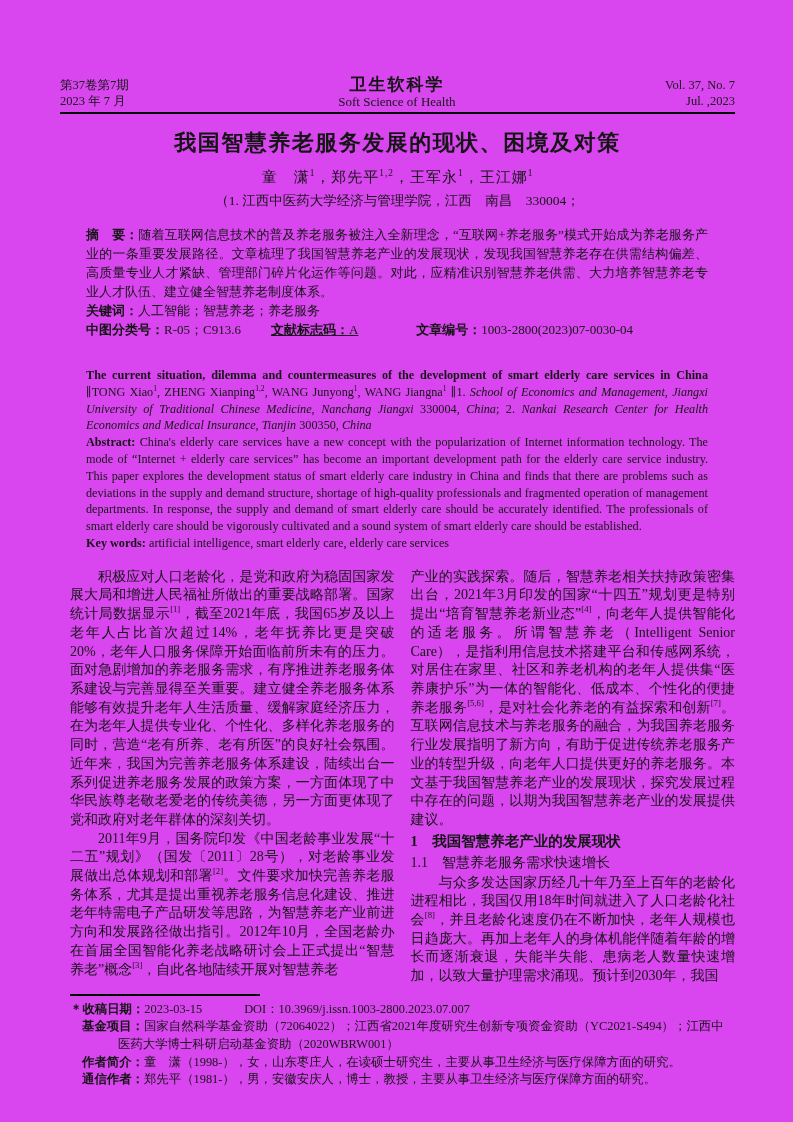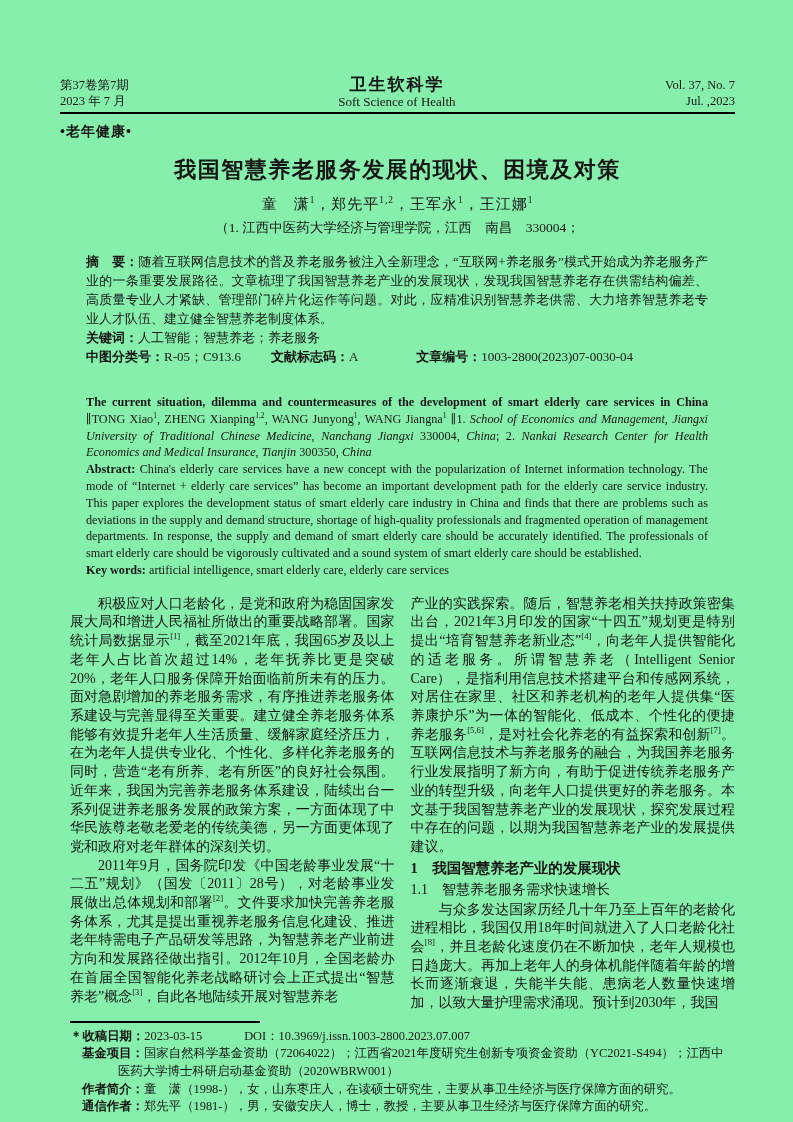--- a/index.html
+++ b/index.html
@@ -1,19 +1,19 @@
 <!DOCTYPE html>
 <html><head>
 <meta charset="utf-8">
 <style>
   * { margin: 0; padding: 0; box-sizing: border-box; }
   html, body { background: #ffffff; }
   body { font-family: "Liberation Serif", "DejaVu Serif", serif; color: #151515; }
   .page {
-    width: 793px; height: 1122px; background: #86efac; overflow: hidden;
+    width: 793px; height: 1122px; background: #d946ef; overflow: hidden;
     padding: 76px 58px 16px 60px; position: relative;
   }
   
   .hdr { display: flex; justify-content: space-between; align-items: flex-end;
          border-bottom: 2px solid #000; padding-bottom: 3px; }
   .hdr-left, .hdr-right { font-size: 12.5px; line-height: 15.5px; }
   .hdr-left { text-align: left; }
   .hdr-right { text-align: right; }
   .hdr-center { text-align: center; }
   .jcn { font-size: 17px; font-weight: bold; letter-spacing: 2px; line-height: 18px; font-family: Liberation Serif, serif; }
@@ -22,21 +22,21 @@
   .section-label { margin-top: 9px; font-size: 14px; font-weight: bold; letter-spacing: 1px; }
   
   .title { margin-top: 14px; text-align: center; font-size: 22px; font-weight: bold; letter-spacing: 1.5px; }
   .authors { margin-top: 10px; text-align: center; font-size: 15px; letter-spacing: 1px; }
   .affil { margin-top: 4px; text-align: center; font-size: 13.5px; line-height: 20px; }
   
   .abstract-cn { margin-top: 14px; padding: 0 27px 0 26px; font-size: 13px; line-height: 19px; text-align: justify; }
   .abstract-cn .lbl { font-weight: bold; }
   .meta-line { display: flex; }
   .meta-line .mg1 { margin-right: 30px; }
-  .meta-line .mg2 { margin-right: 58px; }
+  .meta-line .mg2 { margin-right: 58px; text-decoration: underline; }
   
   .abstract-en { margin-top: 28px; padding: 0 27px 0 26px; font-size: 12.2px; line-height: 16.8px; text-align: justify; }
   .abstract-en p { margin: 0; }
   
   .body-cols { margin-top: 16px; display: flex; gap: 16px; padding-left: 10px; }
   .col { width: 325px; font-size: 14px; line-height: 18.7px; text-align: justify; }
   .col p { margin: 0; }
   .col p.indent { text-indent: 2em; }
   .col h2 { font-size: 14.5px; font-weight: bold; line-height: 21px; margin: 1px 0; }
   .col h3 { font-size: 14px; font-weight: normal; line-height: 20px; margin: 1px 0; }
@@ -64,21 +64,20 @@
     <div class="hdr-center">
       <div class="jcn">卫生软科学</div>
       <div class="jen">Soft Science of Health</div>
     </div>
     <div class="hdr-right">
       <div>Vol. 37, No. 7</div>
       <div>Jul. ,2023</div>
     </div>
   </header>
 
-  <div class="section-label">•老年健康•</div>
 
   <h1 class="title">我国智慧养老服务发展的现状、困境及对策</h1>
 
   <div class="authors"><span>童　潇</span><sup>1</sup><span>，郑先平</span><sup>1,2</sup><span>，王军永</span><sup>1</sup><span>，王江娜</span><sup>1</sup></div>
 
   <div class="affil">
     <div>（1. 江西中医药大学经济与管理学院，江西　南昌　330004；</div>
   </div>
 
   <div class="abstract-cn">

